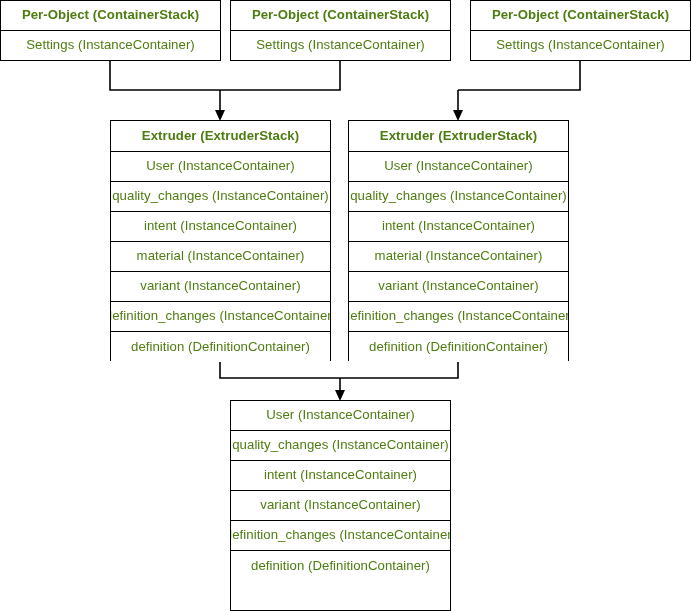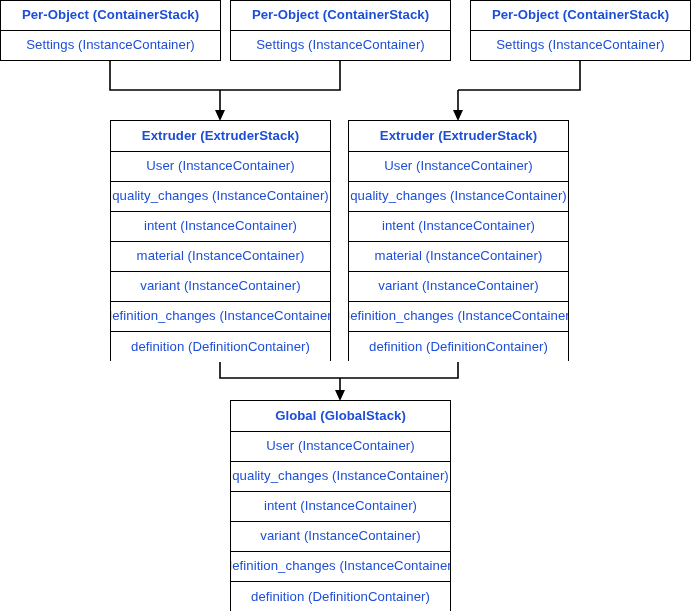--- a/index.html
+++ b/index.html
@@ -22,21 +22,21 @@
     border: 1.6px solid #000000;
     background: #ffffff;
     z-index: 5;
   }
   .stack-row {
     box-sizing: border-box;
     display: flex;
     align-items: center;
     justify-content: center;
     text-align: center;
-    color: #1d4ed8;
+    color: #4d7c0f;
     font-size: 13.2px;
     line-height: 1.1;
     letter-spacing: 0.05px;
     border-bottom: 1.6px solid #000000;
     background: #ffffff;
     padding: 0 4px;
     white-space: nowrap;
     overflow: hidden;
   }
   .stack-row:last-child {
@@ -124,21 +124,20 @@
     <div class="stack-row" style="height:30px;">User (InstanceContainer)</div>
     <div class="stack-row" style="height:30px;">quality_changes (InstanceContainer)</div>
     <div class="stack-row" style="height:30px;">intent (InstanceContainer)</div>
     <div class="stack-row" style="height:30px;">material (InstanceContainer)</div>
     <div class="stack-row" style="height:30px;">variant (InstanceContainer)</div>
     <div class="stack-row" style="height:30px;">definition_changes (InstanceContainer)</div>
     <div class="stack-row" style="height:30px;">definition (DefinitionContainer)</div>
   </div>
 
   <div class="stack-box" style="left:230px; top:400px; width:221px; height:211px;">
-    <div class="stack-row header" style="height:31px;">Global (GlobalStack)</div>
     <div class="stack-row" style="height:30px;">User (InstanceContainer)</div>
     <div class="stack-row" style="height:30px;">quality_changes (InstanceContainer)</div>
     <div class="stack-row" style="height:30px;">intent (InstanceContainer)</div>
     <div class="stack-row" style="height:30px;">variant (InstanceContainer)</div>
     <div class="stack-row" style="height:30px;">definition_changes (InstanceContainer)</div>
     <div class="stack-row" style="height:30px;">definition (DefinitionContainer)</div>
   </div>
 
 </div>
 

